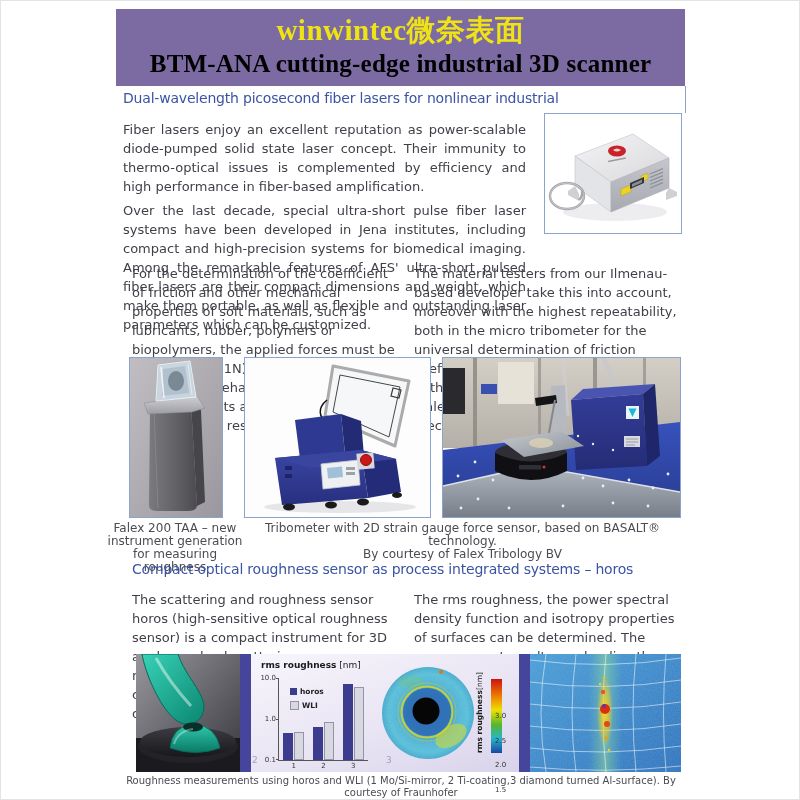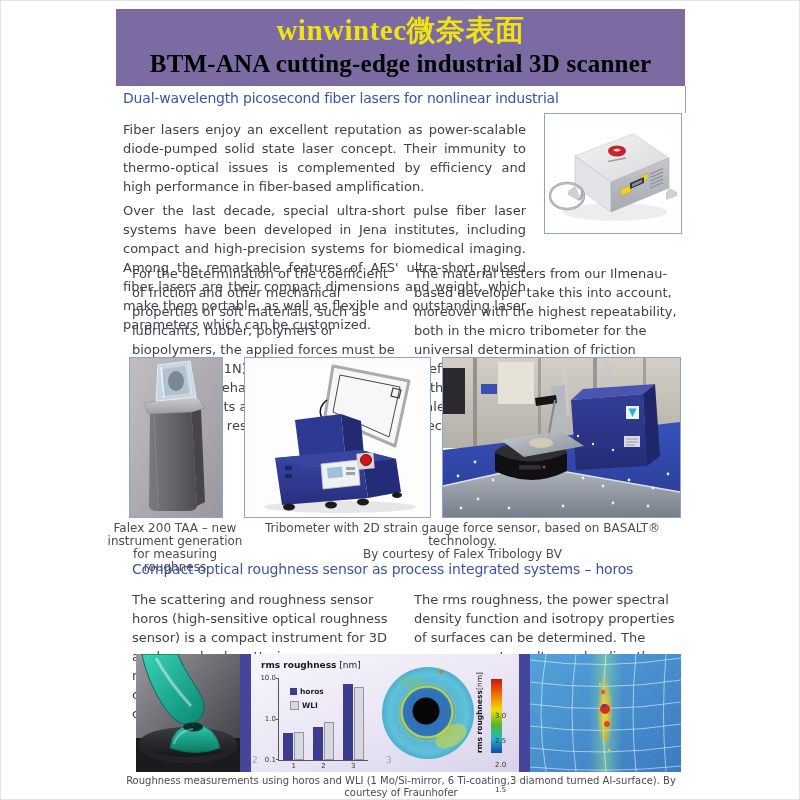--- a/index.html
+++ b/index.html
@@ -430,17 +430,17 @@
       <circle cx="77" cy="70" r="3" fill="#e04818"></circle>
       <circle cx="73" cy="38" r="2.2" fill="#e85820"></circle>
       <circle cx="76" cy="84" r="1.8" fill="#e8a010"></circle>
       <circle cx="74" cy="24" r="1.5" fill="#e8c020"></circle>
       <circle cx="70" cy="30" r="1.2" fill="#f0d020"></circle>
       <circle cx="79" cy="96" r="1.2" fill="#f0d020"></circle>
     </svg>
   </div>
 
   <div class="footer-cap">
-    <div>Roughness measurements using horos and WLI (1 Mo/Si-mirror, 6 Ti-coating,3 diamond turned Al-surface). By courtesy of Fraunhofer</div>
+    <div>Roughness measurements using horos and WLI (1 Mo/Si-mirror, 2 Ti-coating,3 diamond turned Al-surface). By courtesy of Fraunhofer</div>
     <div>IOF Jena</div>
   </div>
 
 </div>
 
 </body></html>

